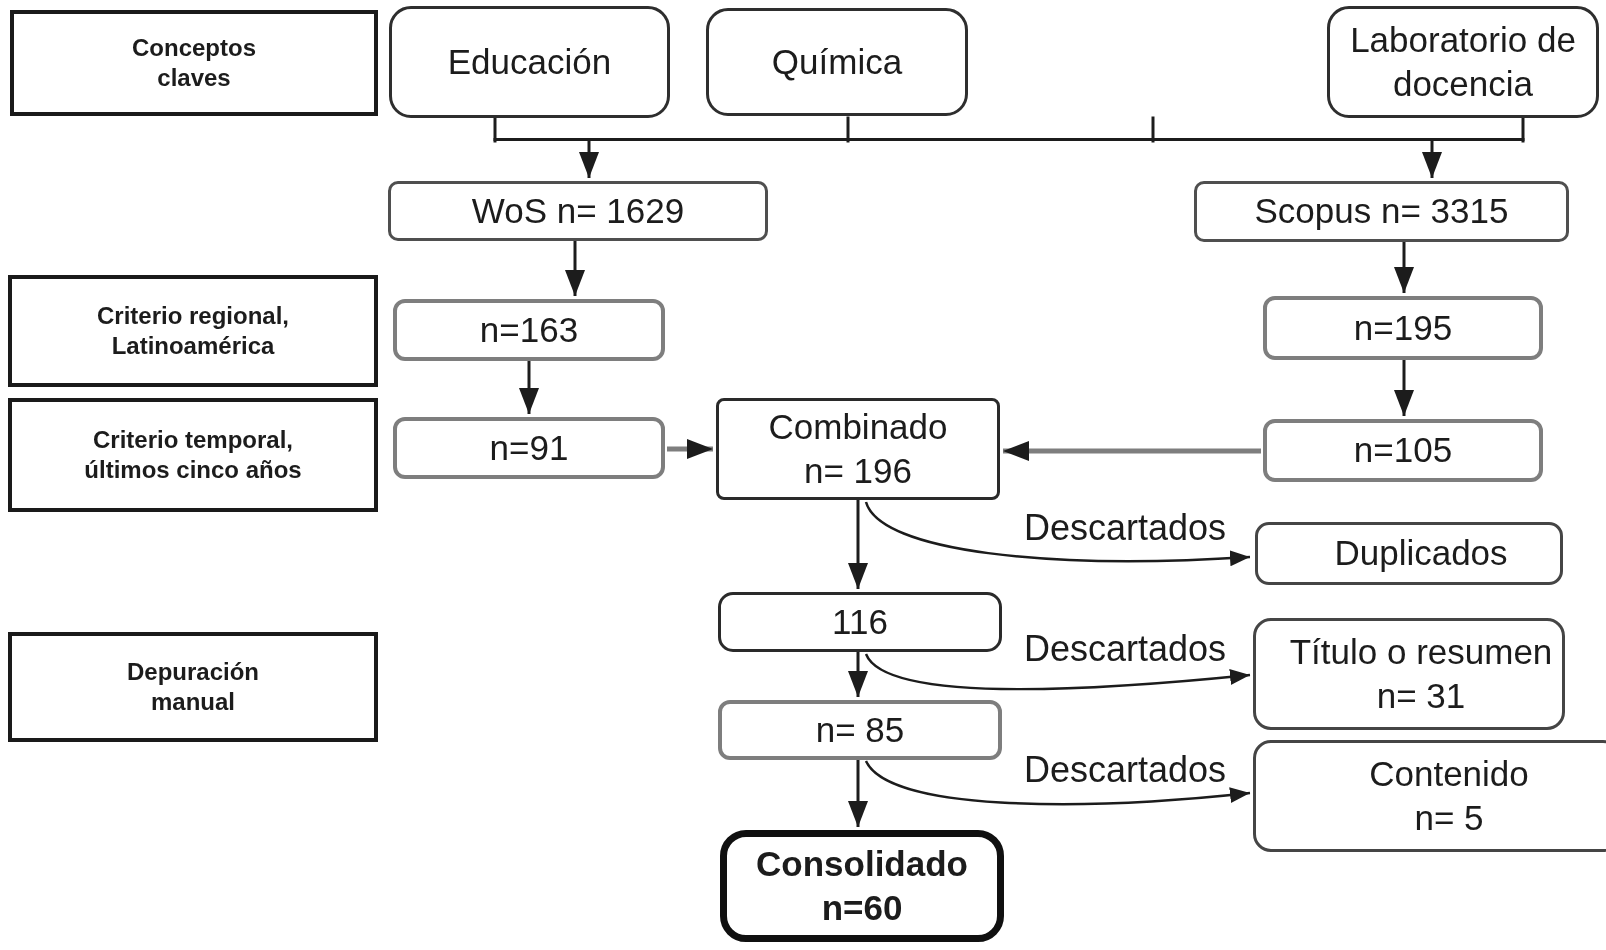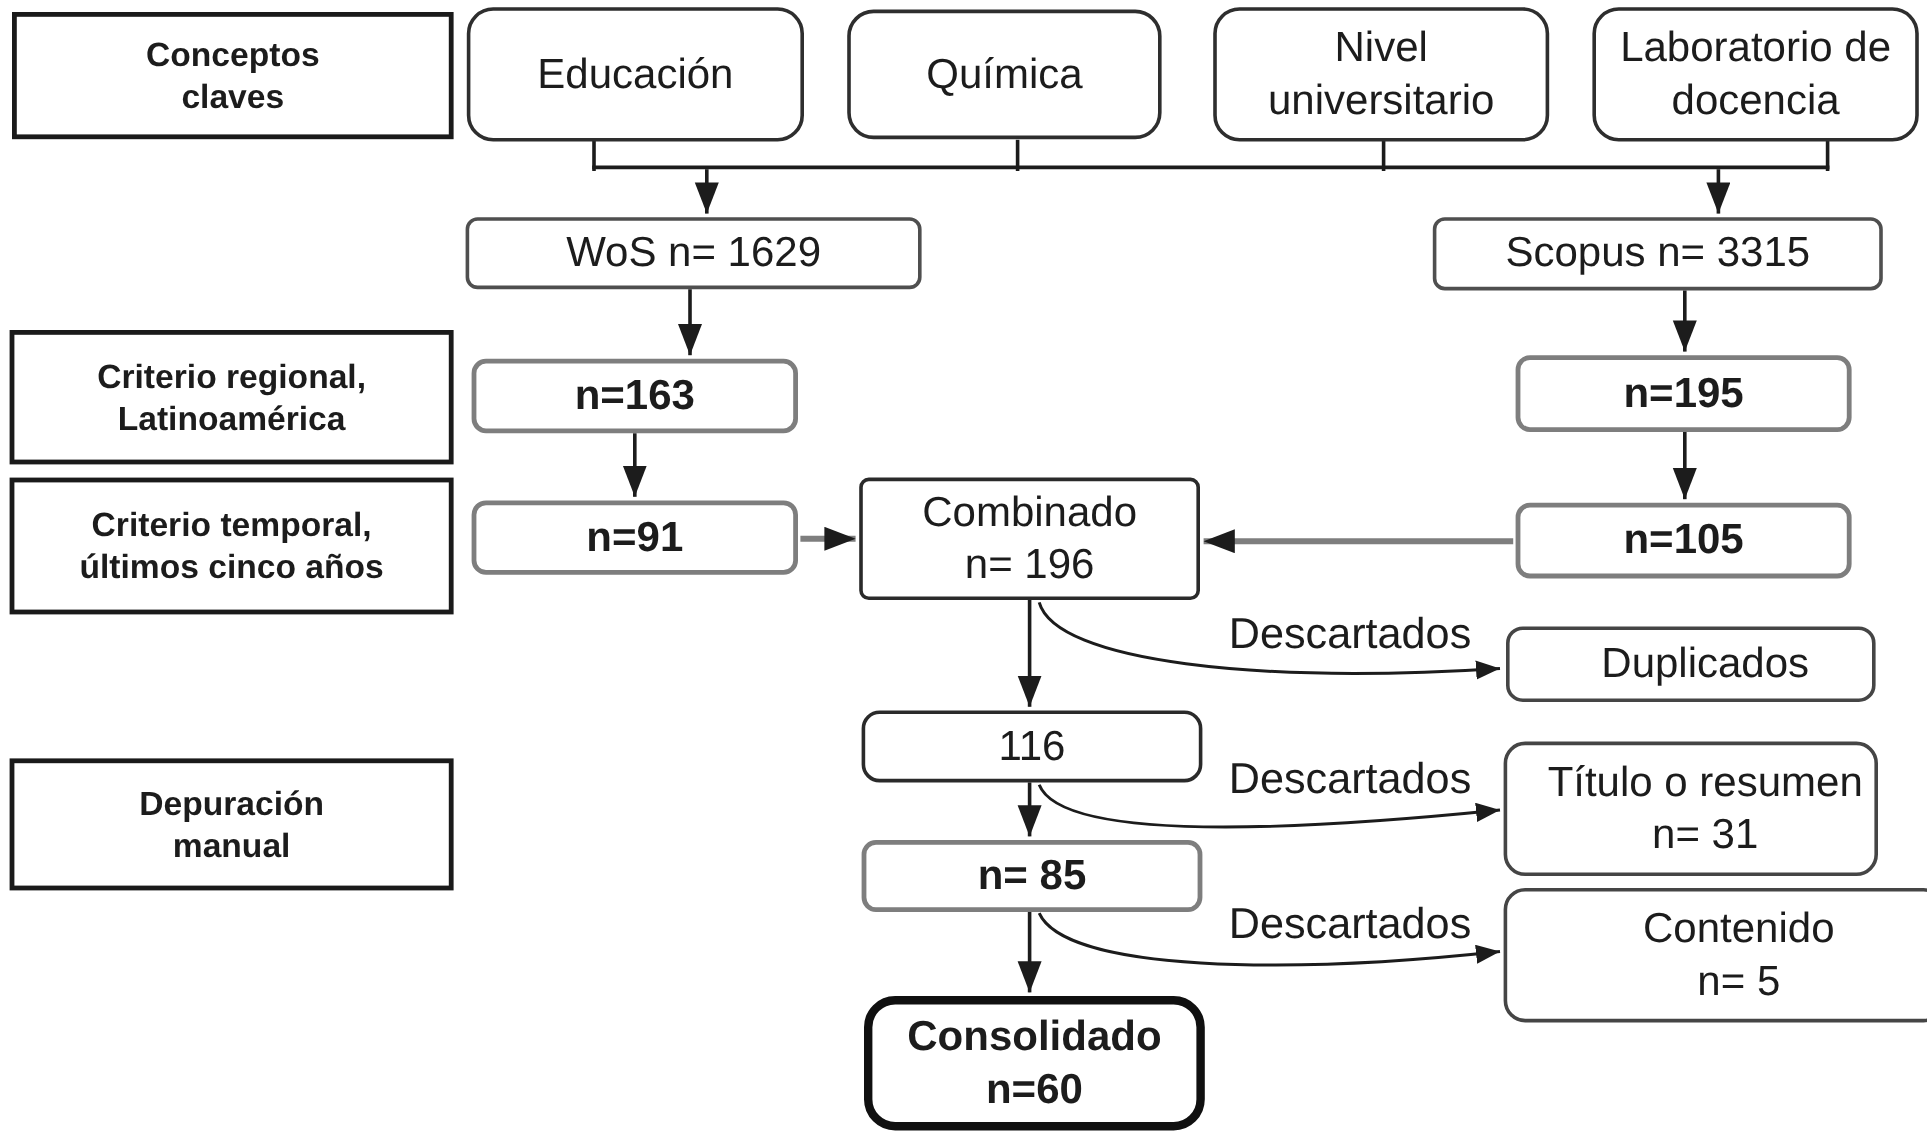--- a/index.html
+++ b/index.html
@@ -6,24 +6,24 @@
   .canvas{
     position:relative;width:1606px;height:950px;background:#ffffff;
     font-family:"Liberation Sans","DejaVu Sans",sans-serif;color:#1c1c1c;overflow:hidden;
   }
   svg.wires{position:absolute;left:0;top:0;width:1606px;height:950px;}
   .box{
     position:absolute;box-sizing:border-box;background:#ffffff;
     display:flex;align-items:center;justify-content:center;
     text-align:center;white-space:pre-line;font-size:35px;line-height:1.26;
   }
-  .plain  {border:4px solid #1a1a1a;font-weight:700;font-size:28px;}
+  .plain  {border:4px solid #1a1a1a;font-weight:700;font-size:24px;}
   .keyword{border:3px solid #2e2e2e;border-radius:22px;}
   .db     {border:3px solid #4f4f4f;border-radius:10px;}
-  .gray   {border:4px solid #7e7e7e;border-radius:12px;font-weight:bold;}
+  .gray   {border:4px solid #7e7e7e;border-radius:12px;}
   .mid    {border:3px solid #2a2a2a;border-radius:15px;}
   .side   {border:3px solid #454545;border-radius:18px;padding-left:24px;}
   .final  {border:7px solid #101010;border-radius:26px;font-weight:700;}
   .edge-label{
     position:absolute;font-size:36px;text-align:center;color:#1c1c1c;
     background:transparent;line-height:1.2;
   }
 </style>
 </head>
 <body>
@@ -68,22 +68,20 @@
 claves</div>
   <div class="box plain" style="left:8px;top:275px;width:370px;height:112px;">Criterio regional,
 Latinoamérica</div>
   <div class="box plain" style="left:8px;top:398px;width:370px;height:114px;">Criterio temporal,
 últimos cinco años</div>
   <div class="box plain" style="left:8px;top:632px;width:370px;height:110px;">Depuración
 manual</div>
 
   <div class="box keyword" style="left:389px;top:6px;width:281px;height:112px;">Educación</div>
   <div class="box keyword" style="left:706px;top:8px;width:262px;height:108px;">Química</div>
-  <div class="box keyword" style="left:1011px;top:6px;width:280px;height:112px;">Nivel
-universitario</div>
   <div class="box keyword" style="left:1327px;top:6px;width:272px;height:112px;">Laboratorio de
 docencia</div>
 
   <div class="box db" style="left:388px;top:181px;width:380px;height:60px;">WoS n= 1629</div>
   <div class="box db" style="left:1194px;top:181px;width:375px;height:61px;">Scopus n= 3315</div>
 
   <div class="box gray" style="left:393px;top:299px;width:272px;height:62px;">n=163</div>
   <div class="box gray" style="left:1263px;top:296px;width:280px;height:64px;">n=195</div>
   <div class="box gray" style="left:393px;top:417px;width:272px;height:62px;">n=91</div>
   <div class="box gray" style="left:1263px;top:419px;width:280px;height:63px;">n=105</div>

